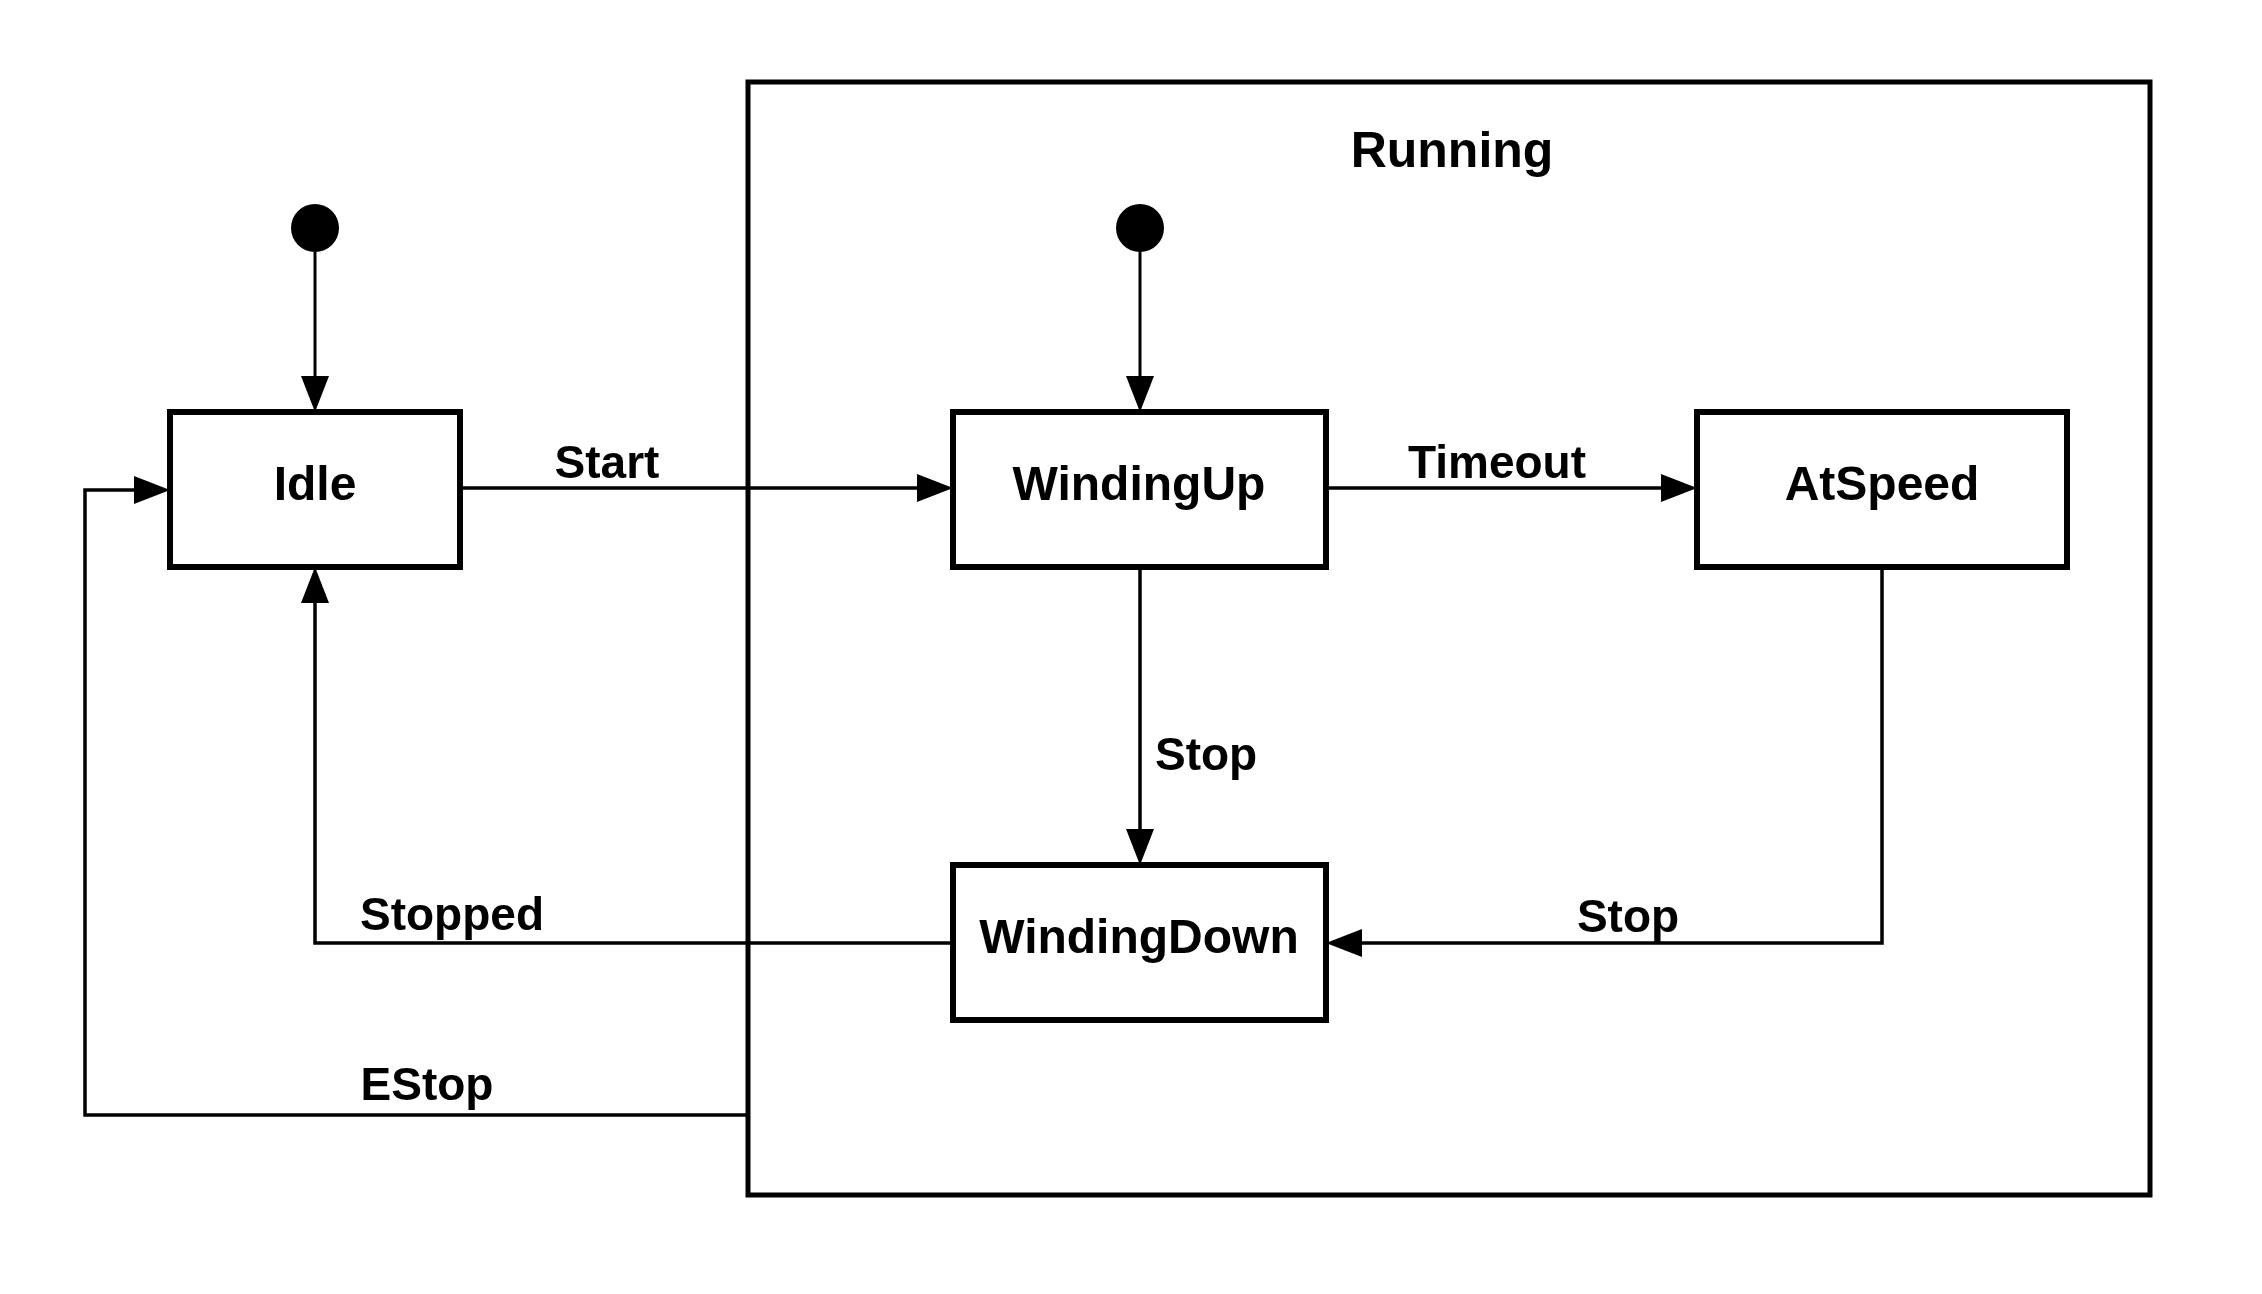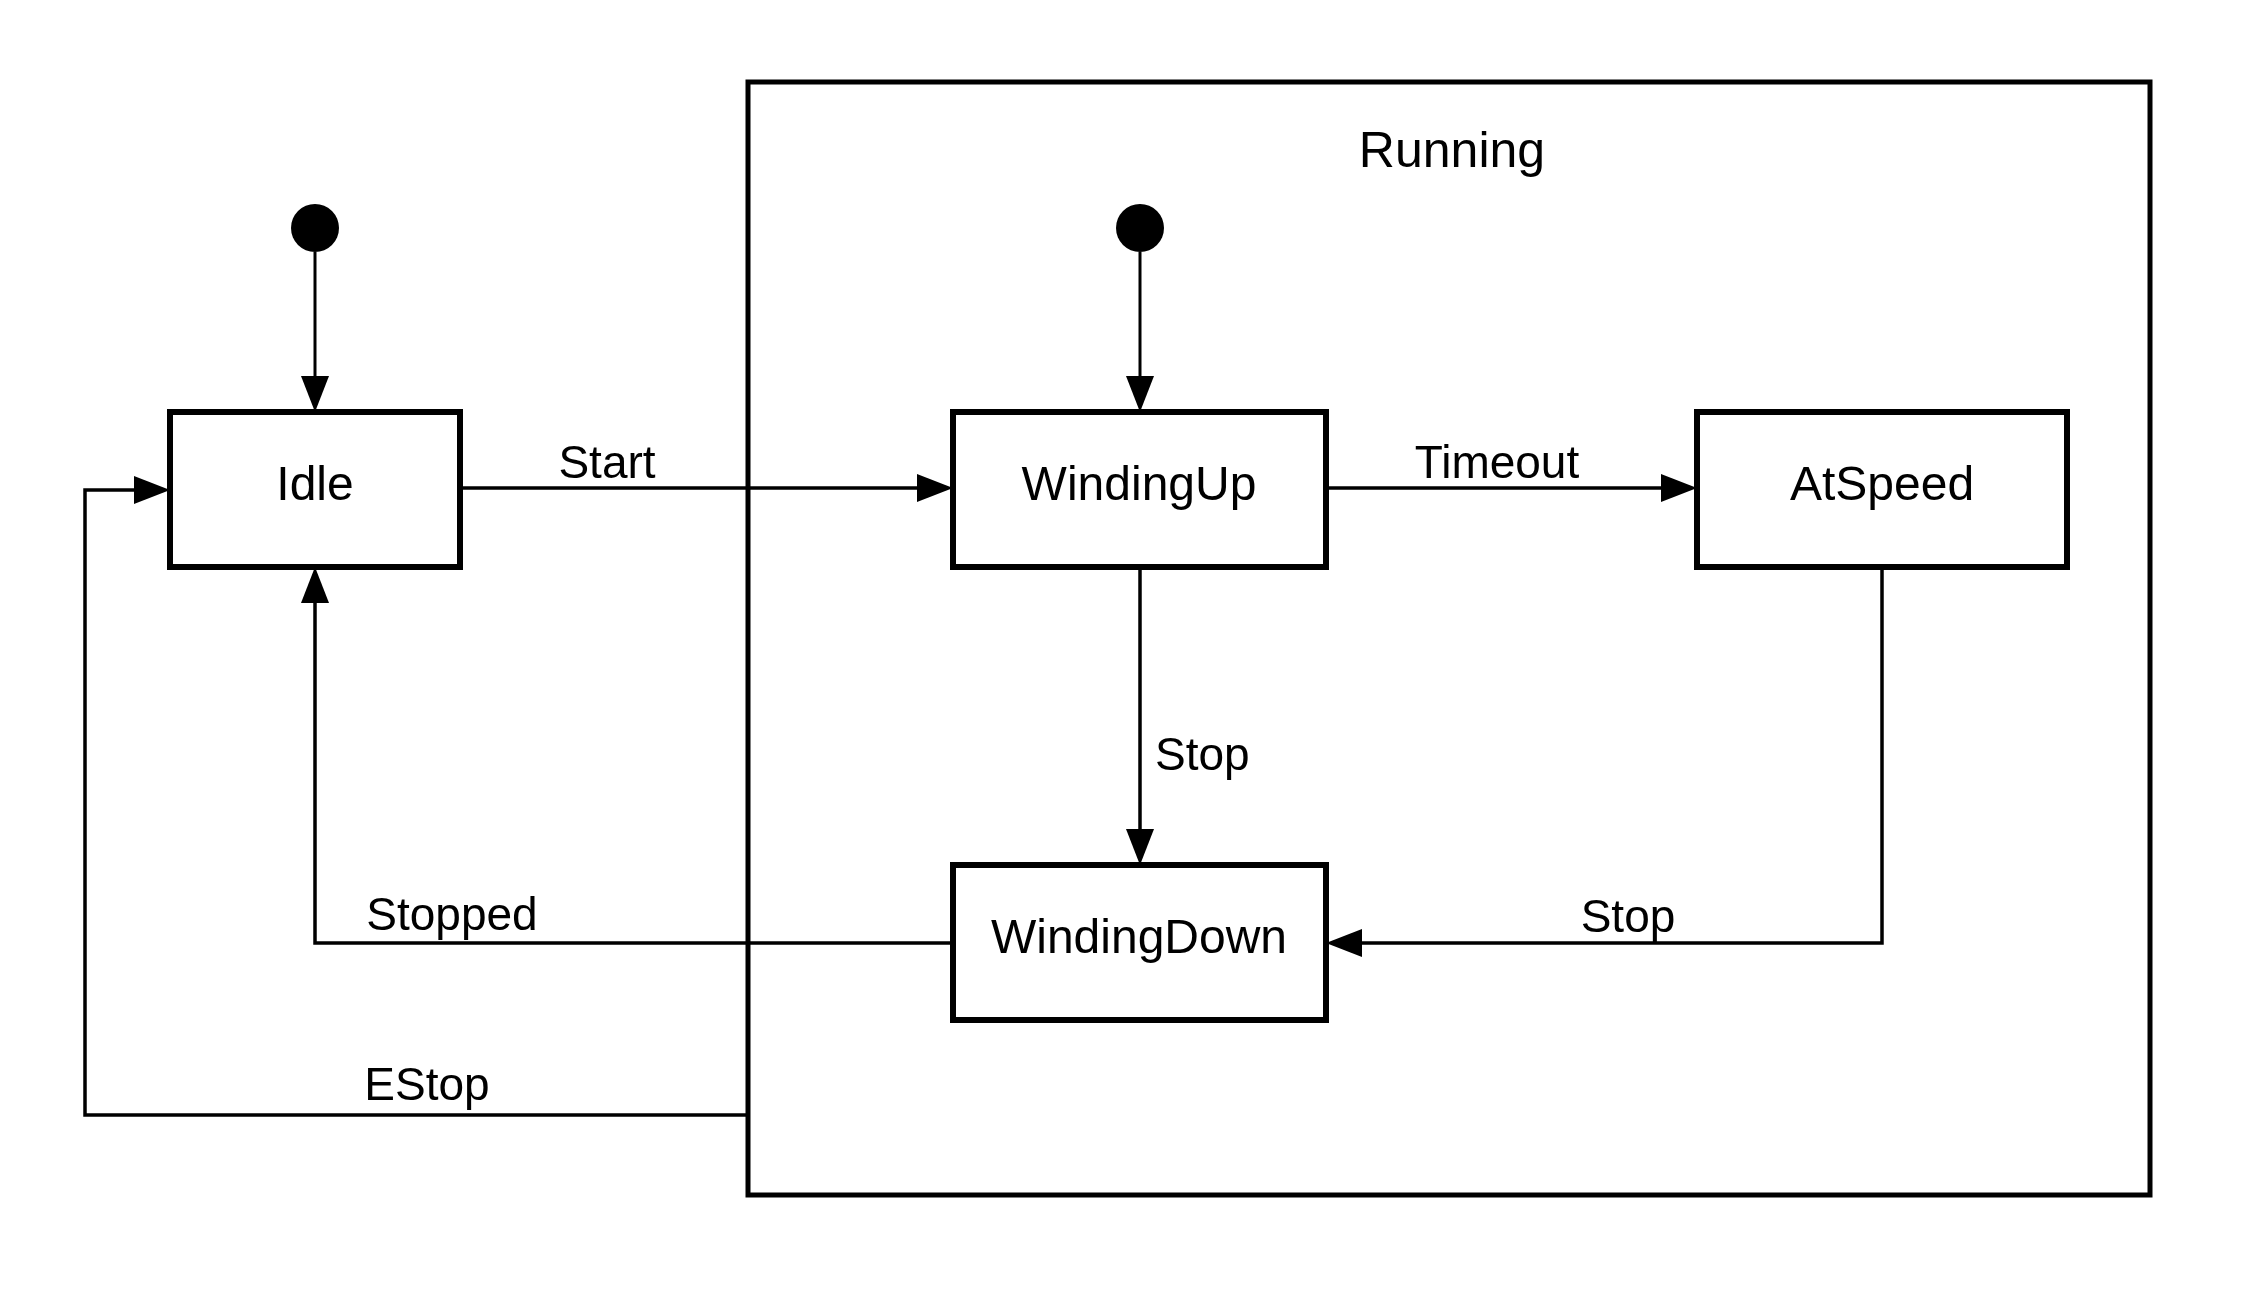--- a/index.html
+++ b/index.html
@@ -6,20 +6,21 @@
     margin: 0;
     padding: 0;
     background: #ffffff;
   }
   .canvas {
     position: relative;
     width: 2262px;
     height: 1294px;
     background: #ffffff;
     font-family: "Liberation Sans", sans-serif;
+    font-weight: bold;
   }
   svg { display: block; }
   .state-box {
     fill: #ffffff;
     stroke: #000000;
     stroke-width: 6;
   }
   .composite-box {
     fill: none;
     stroke: #000000;

